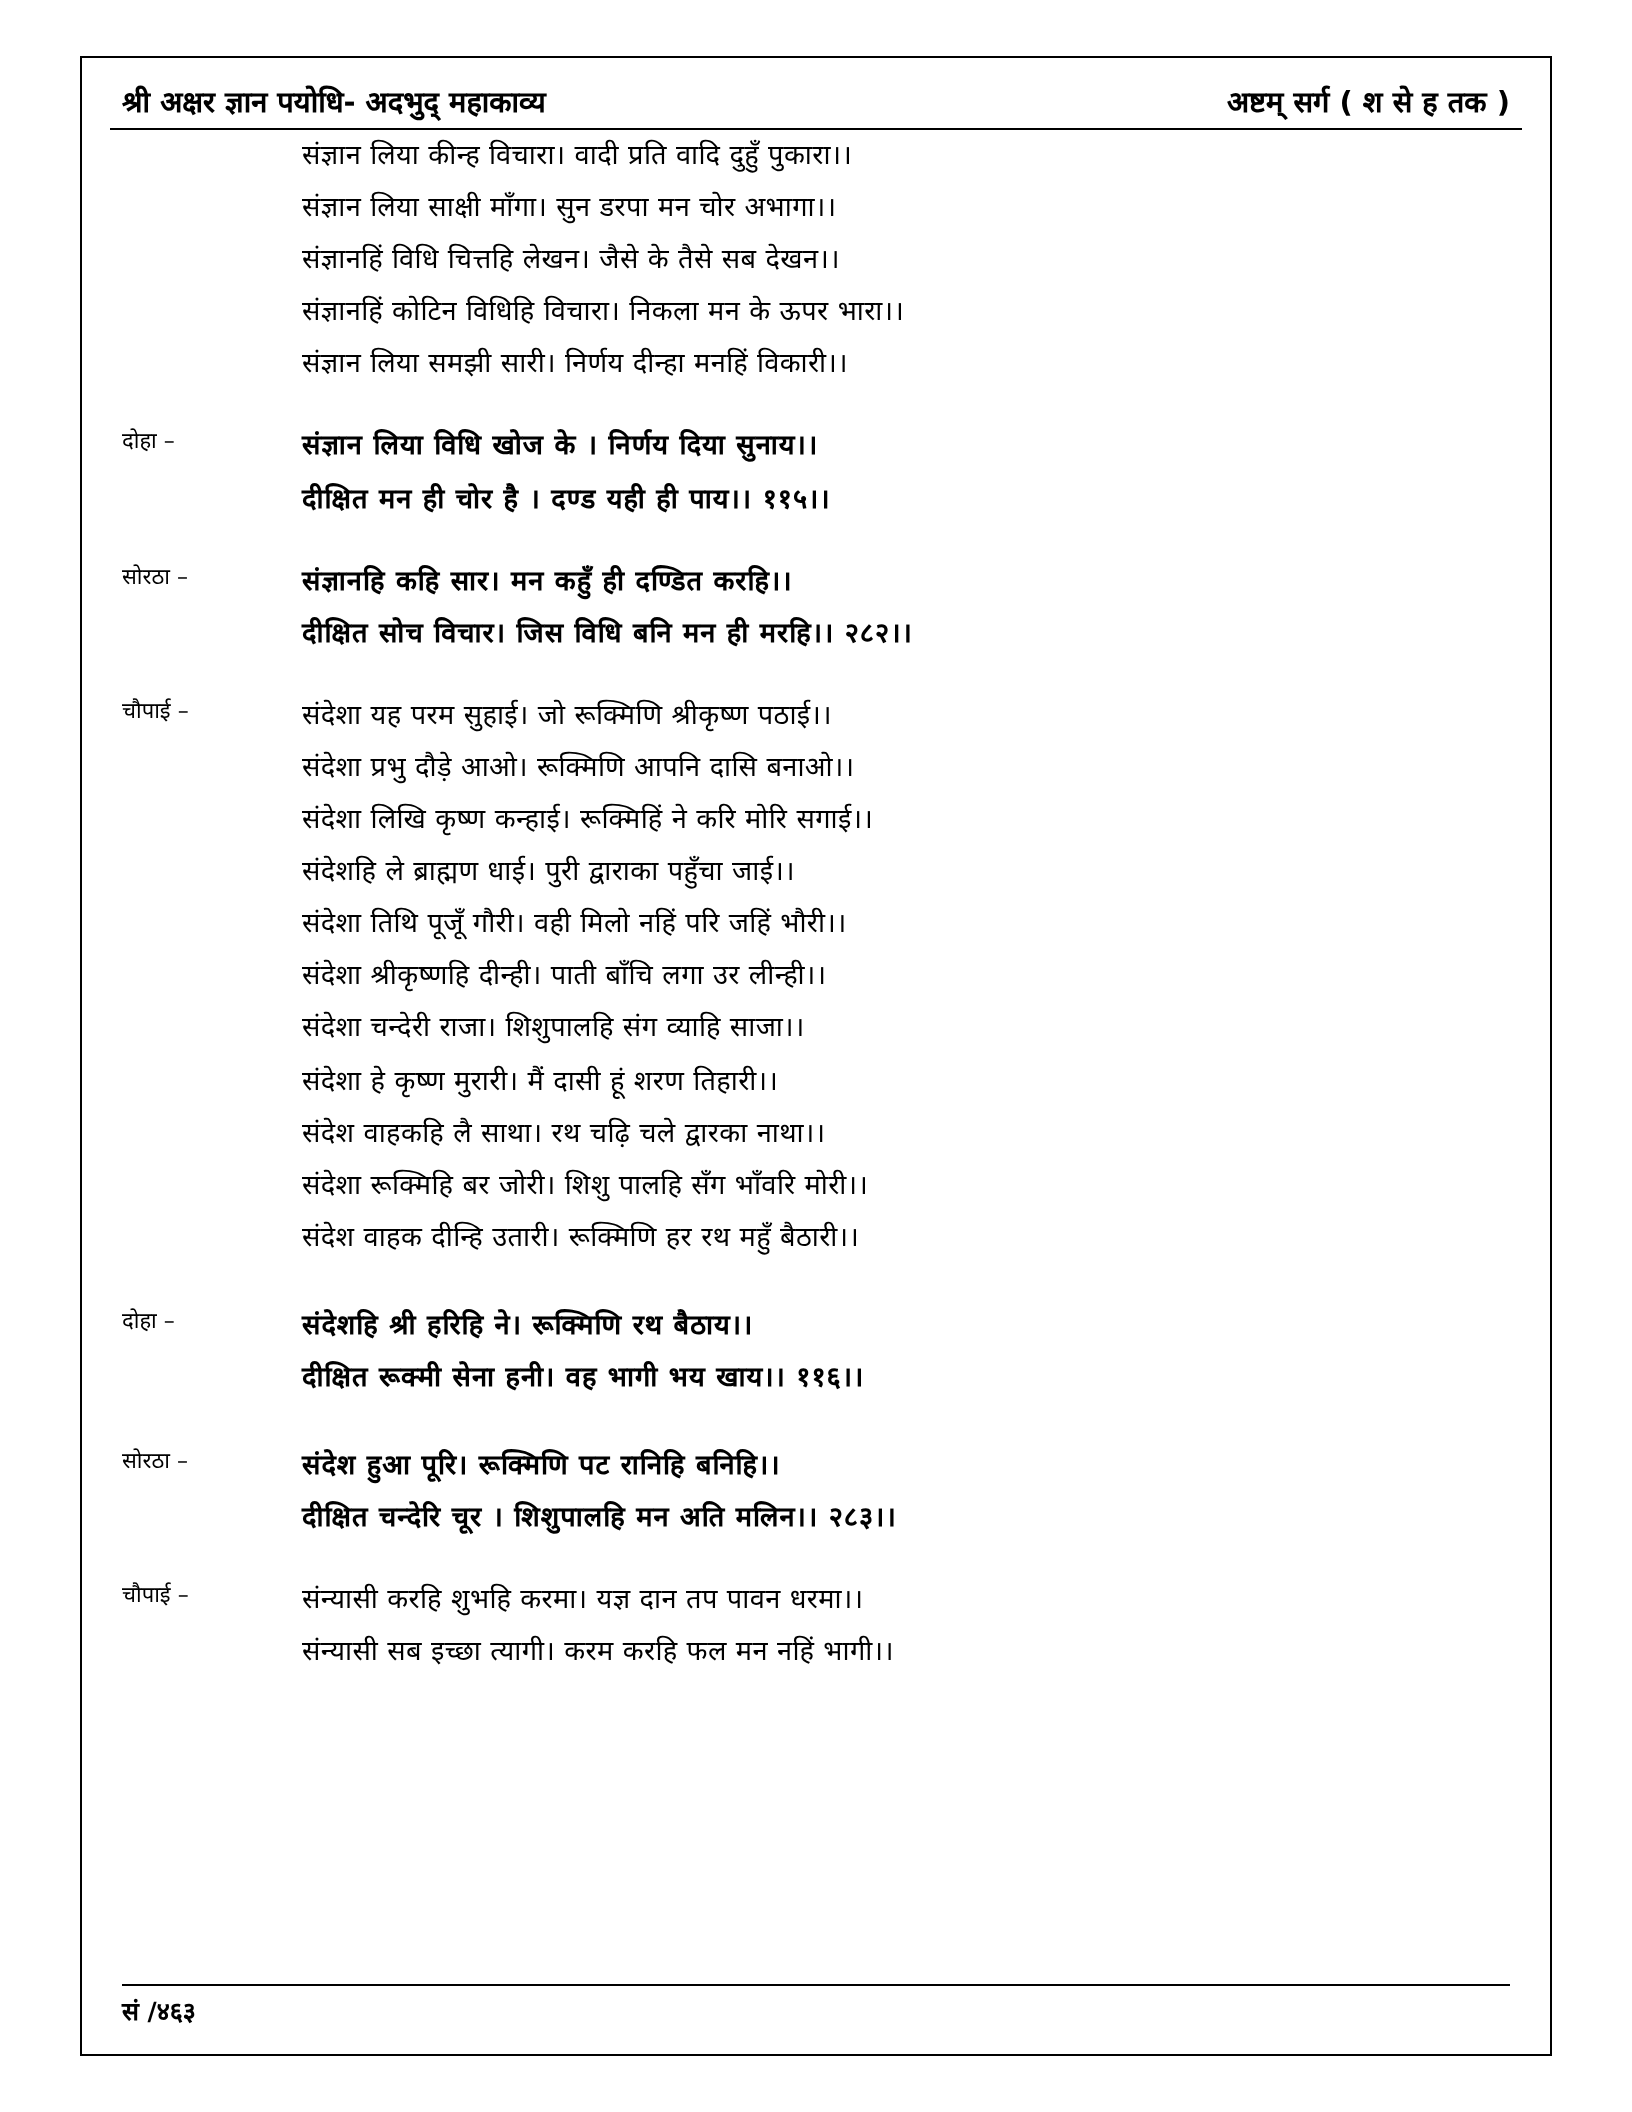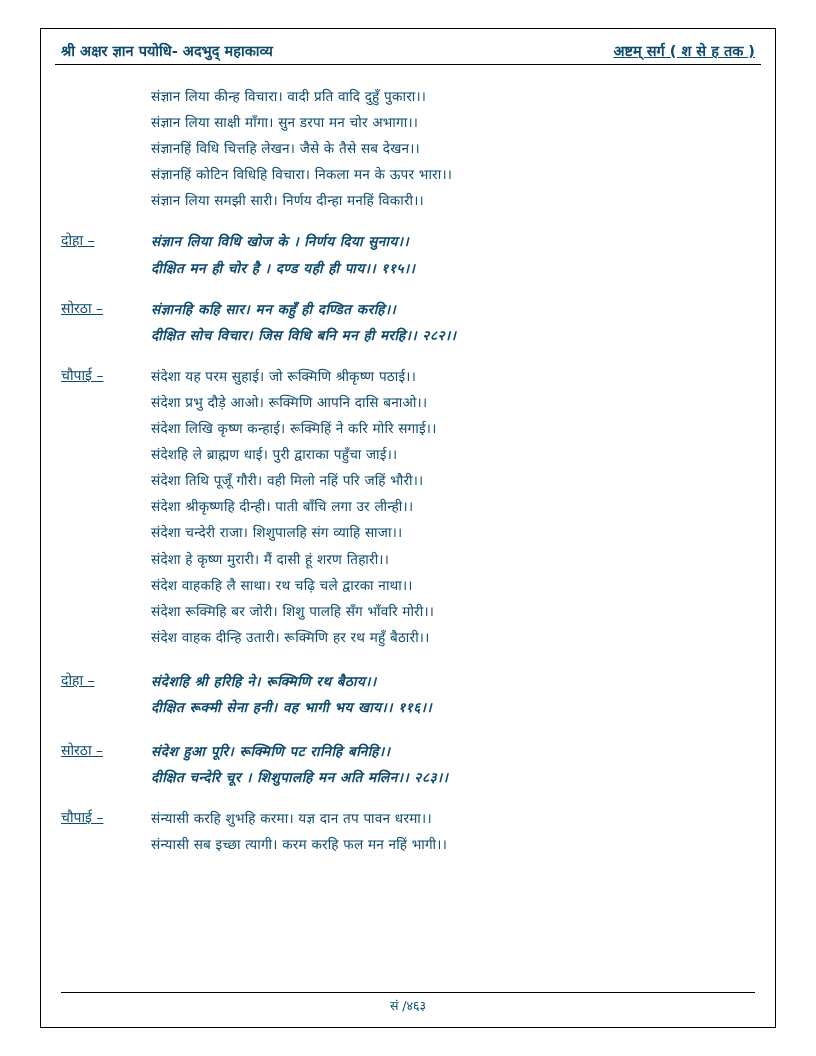--- a/index.html
+++ b/index.html
@@ -6,21 +6,21 @@
     margin: 0;
     padding: 0;
     background: #ffffff;
   }
   .page {
     position: relative;
     width: 816px;
     height: 1056px;
     background: #ffffff;
     font-family: "Liberation Serif", "DejaVu Serif", serif;
-    color: #0c4a6e;
+    color: #000000;
     box-sizing: border-box;
     overflow: hidden;
   }
   .frame {
     position: absolute;
     left: 40px;
     top: 28px;
     width: 736px;
     height: 1000px;
     border: 1.5px solid #000;
@@ -39,68 +39,66 @@
     display: flex;
     justify-content: space-between;
     align-items: flex-end;
     padding: 0 6px 4px 6px;
     border-bottom: 1.5px solid #000;
     font-size: 14.5px;
     font-weight: bold;
     font-family: "DejaVu Sans", "Liberation Sans", sans-serif;
   }
   .header-left { letter-spacing: 0px; }
-  .header-right { letter-spacing: 0px; text-decoration: underline; }
+  .header-right { letter-spacing: 0px; }
 
   
   .footer {
     position: absolute;
     left: 6px;
     right: 6px;
     bottom: 2px;
     border-top: 1.5px solid #000;
     padding-top: 4px;
-    text-align: center;
+    text-align: left;
     font-size: 12.5px;
     font-family: "DejaVu Sans", "Liberation Sans", sans-serif;
+    font-weight: bold;
   }
 
   
   .body {
-    margin-top: 18px;
     font-family: "DejaVu Sans", "Liberation Sans", sans-serif;
     font-size: 13.6px;
   }
   .stanza {
     display: flex;
     align-items: flex-start;
     margin-bottom: 0px;
   }
   .label {
     width: 96px;
     flex: 0 0 96px;
-    font-size: 14px;
+    font-size: 11px;
     font-weight: normal;
     padding-top: 2px;
     padding-left: 6px;
     box-sizing: border-box;
     white-space: nowrap;
-    text-decoration: underline;
   }
   .lines {
     flex: 1 1 auto;
     min-width: 0;
   }
   .line {
     line-height: 1.92;
     white-space: nowrap;
     letter-spacing: 0.2px;
   }
   .italic .line {
-    font-style: italic;
     font-weight: bold;
     letter-spacing: 0.5px;
   }
   .italic .label {
     font-style: normal;
     font-weight: normal;
   }
   .gap-md { height: 15px; }
   .gap-lg { height: 18px; }
 </style>

